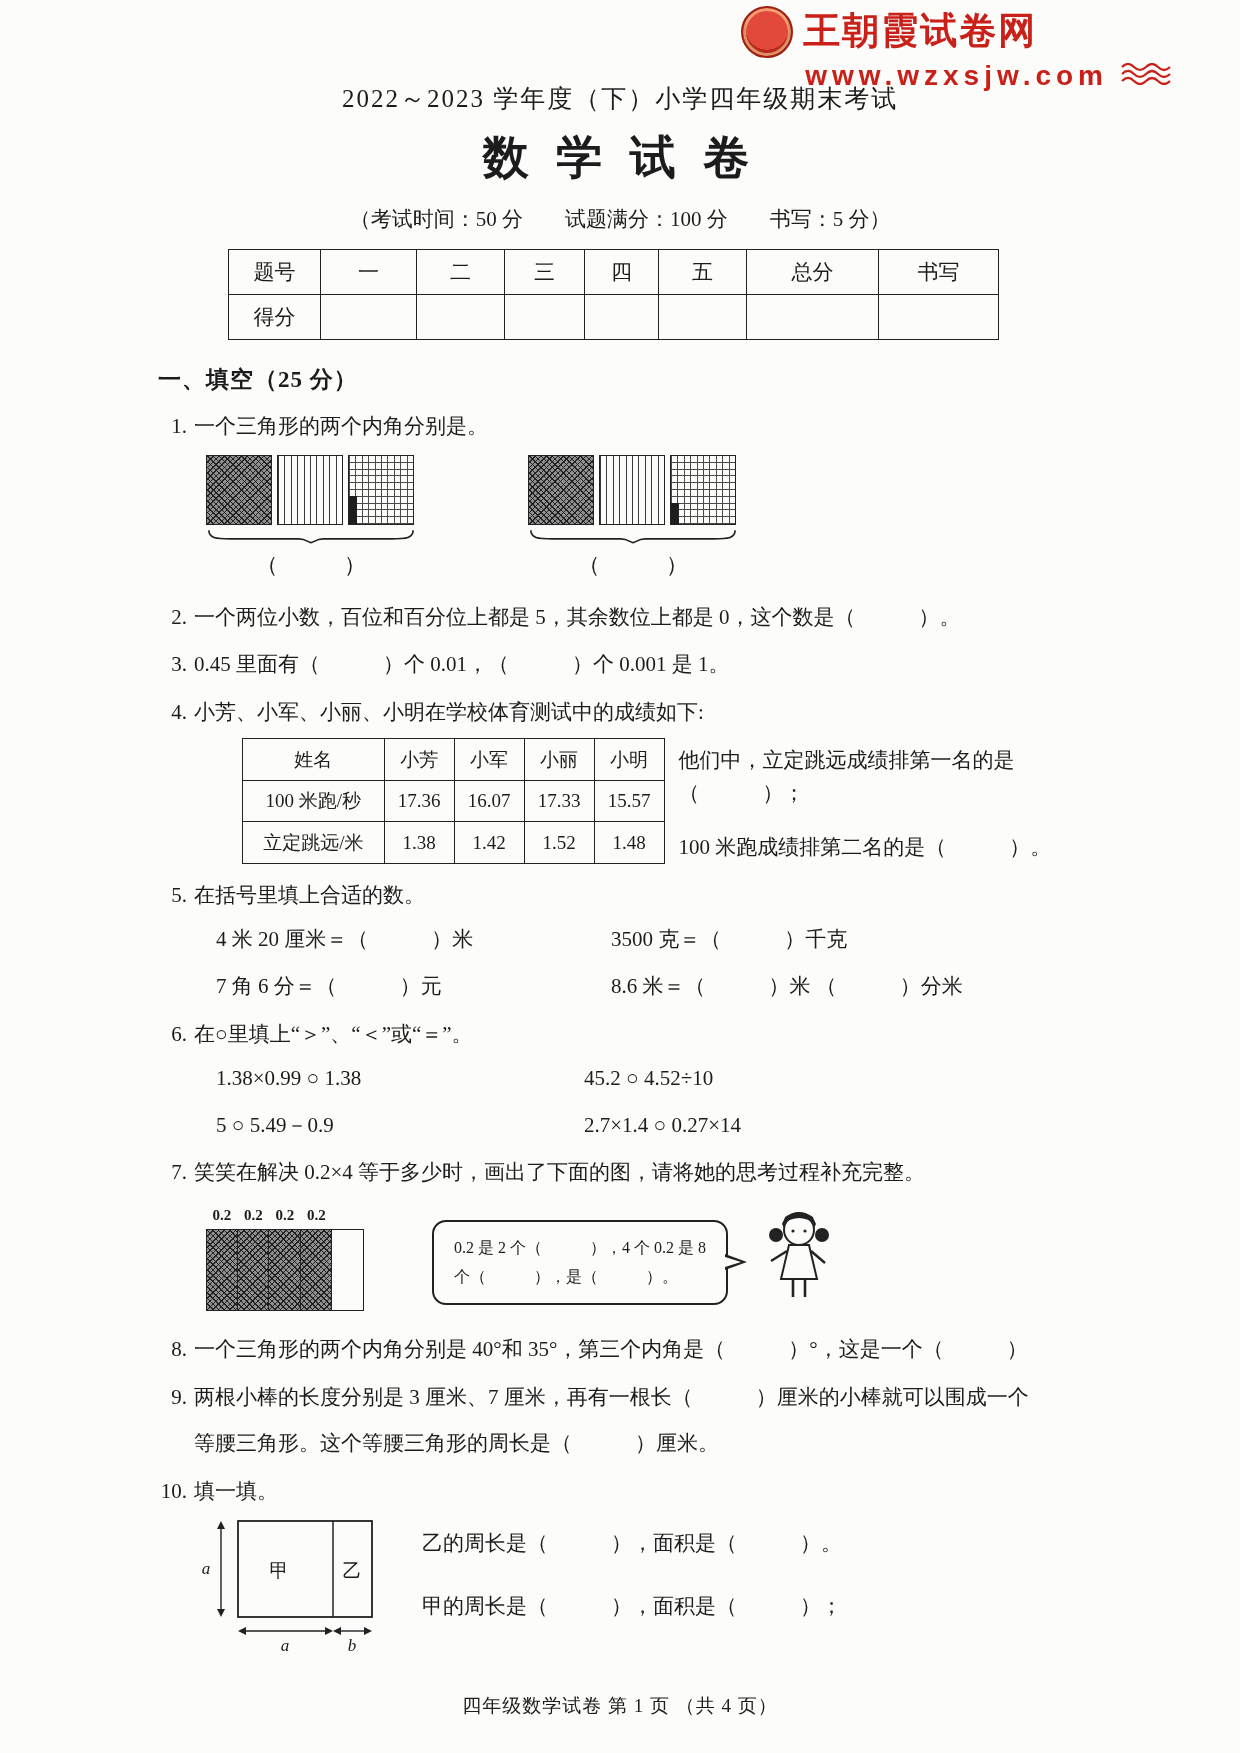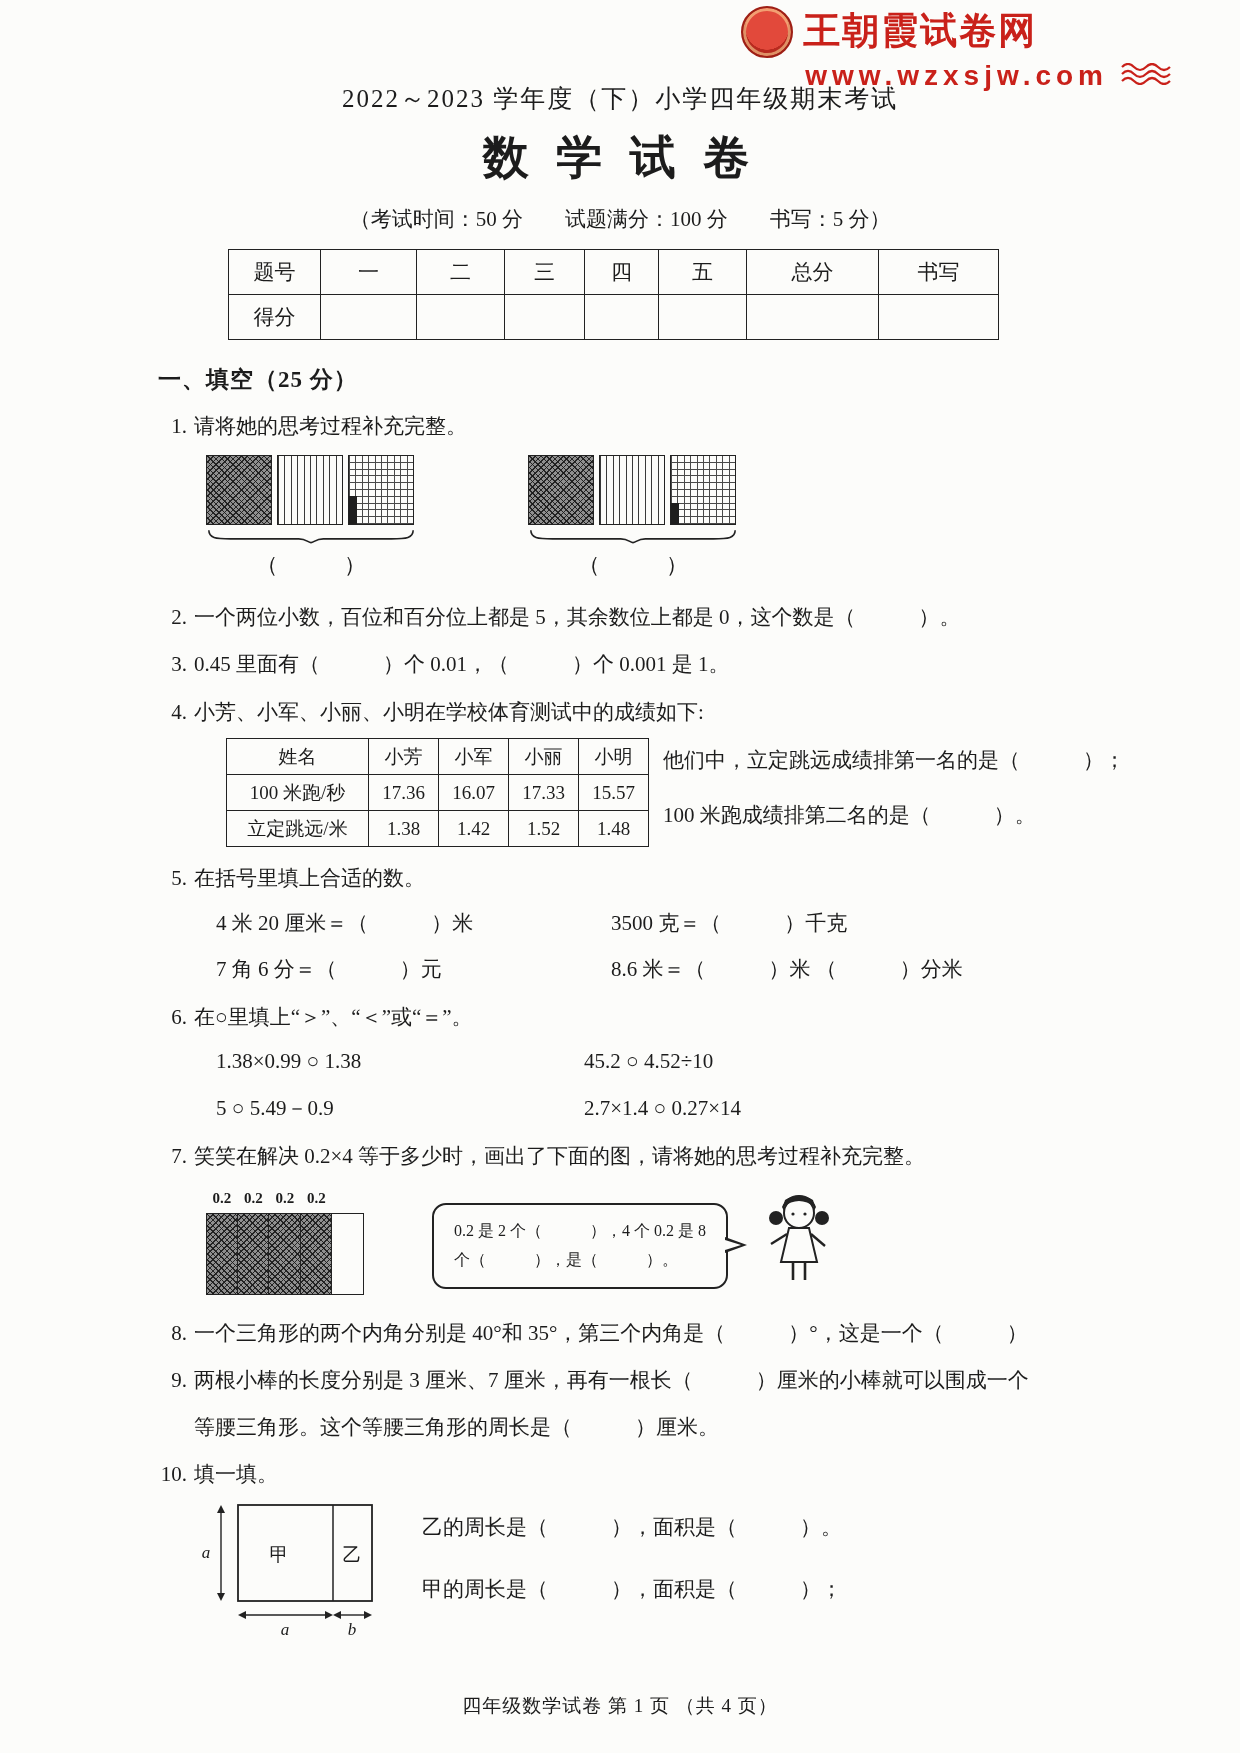--- a/index.html
+++ b/index.html
@@ -61,21 +61,21 @@
       repeating-linear-gradient(90deg, #4a4a4a 0 1px, transparent 1px 6.4px),
       repeating-linear-gradient(0deg, #4a4a4a 0 1px, transparent 1px 6.8px); }
   .patch { position:absolute; left:0; bottom:0; background:#1e1e1e; }
   .patch-a { width:8px; height:28px; }
   .patch-b { width:8px; height:21px; }
   .brace { display:block; margin:3px auto 0; }
   .g-blank { margin-top:3px; font-size:22px; }
 
   
   .q4-row { display:flex; margin-top:10px; }
-  .stu { margin-left:32px; }
+  .stu { margin-left:48px; }
   .stu td { border:1.7px solid #222; height:36px; text-align:center; font-size:19px; padding:0 8px; }
   .stu td.rowhead { width:142px; }
   .stu td.val { width:70px; }
   .q4-side { margin-left:14px; padding-top:6px; font-size:21px; }
   .q4-side div + div { margin-top:22px; }
 
   
   .pair-grid { display:grid; grid-template-columns: 395px auto; row-gap:14px; margin:12px 0 0 22px; }
   .pair-grid6 { grid-template-columns: 368px auto; }
 
@@ -164,21 +164,21 @@
     </tr>
   </tbody>
     </table>
 
   <div class="content">
     <div class="sec-title">一、填空（25 分）</div>
 
     <div class="q">
       <span class="qno">1.</span>
       <div class="qbody">
-        <div>请将她的思考过程补充完整。</div>
+        <div>一个三角形的两个内角分别是。</div>
         <div class="grids-row">
           <div class="grid-group">
             <div class="grid-squares">
               <div class="gsq shade-dark"></div>
               <div class="gsq stripes"></div>
               <div class="gsq finegrid">
                   <span class="patch patch-a"></span>
                 </div>
             </div>
             <svg class="brace" width="210" height="17" viewBox="0 0 222 17">

